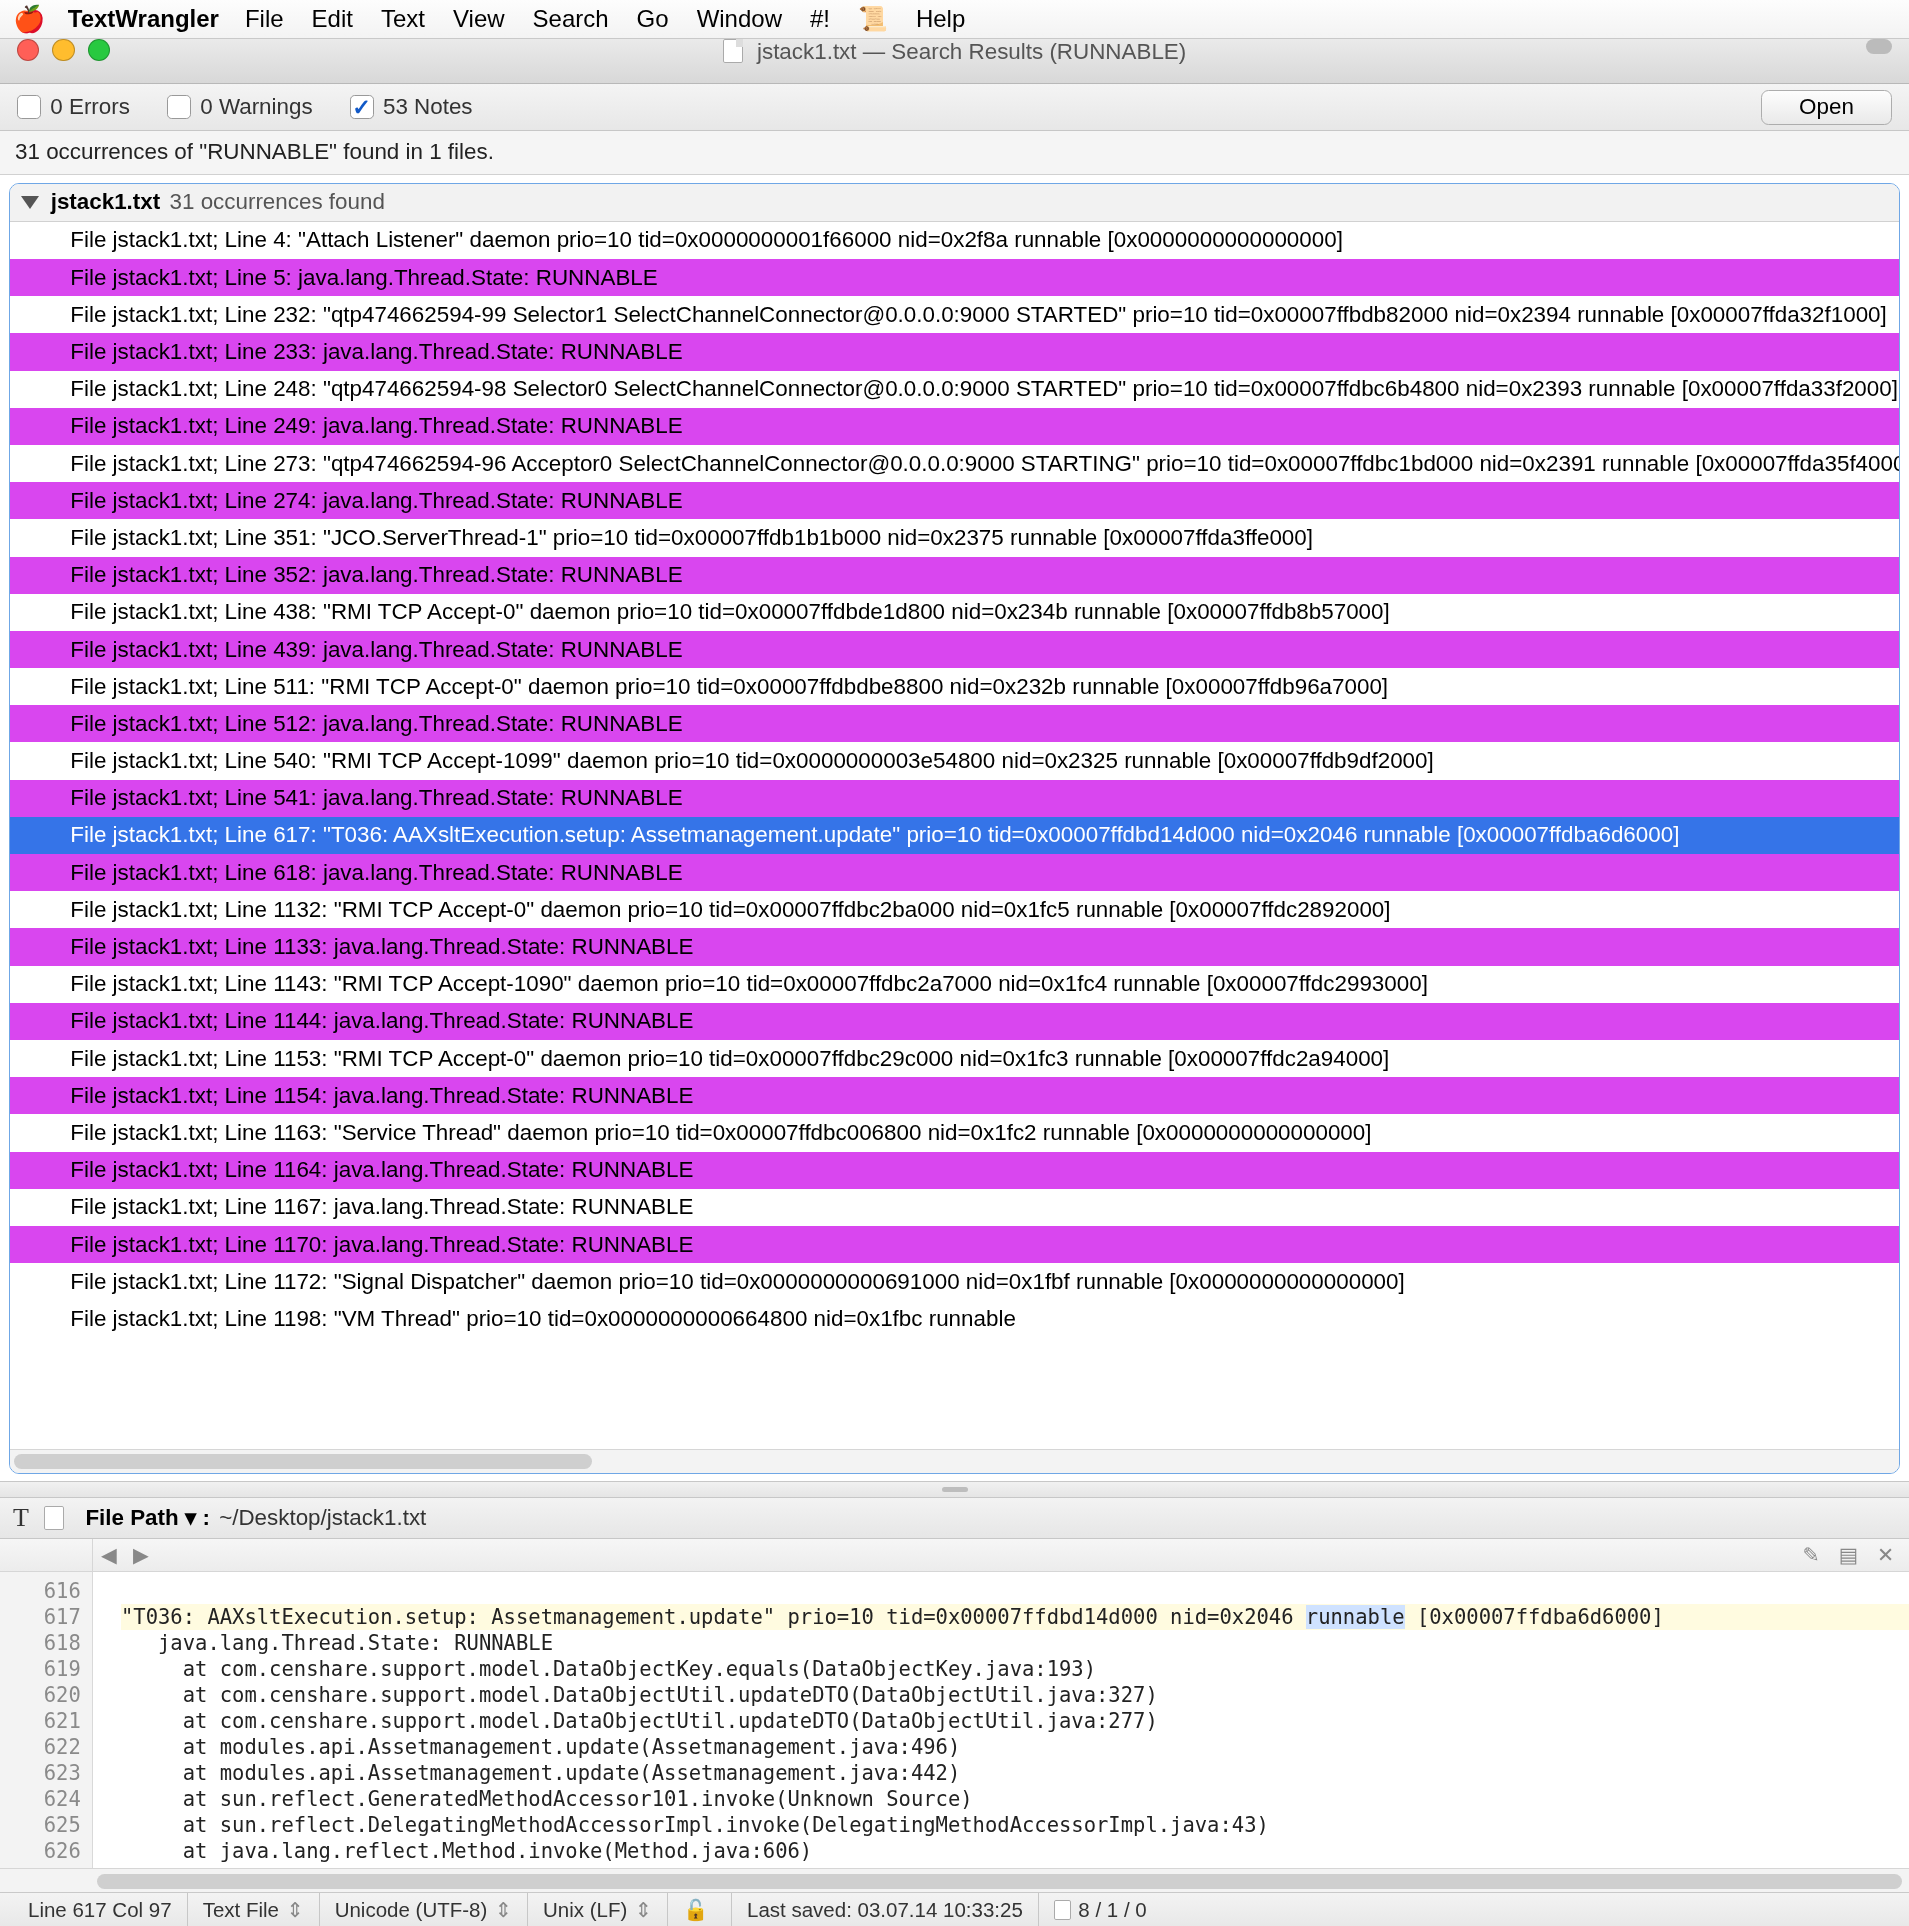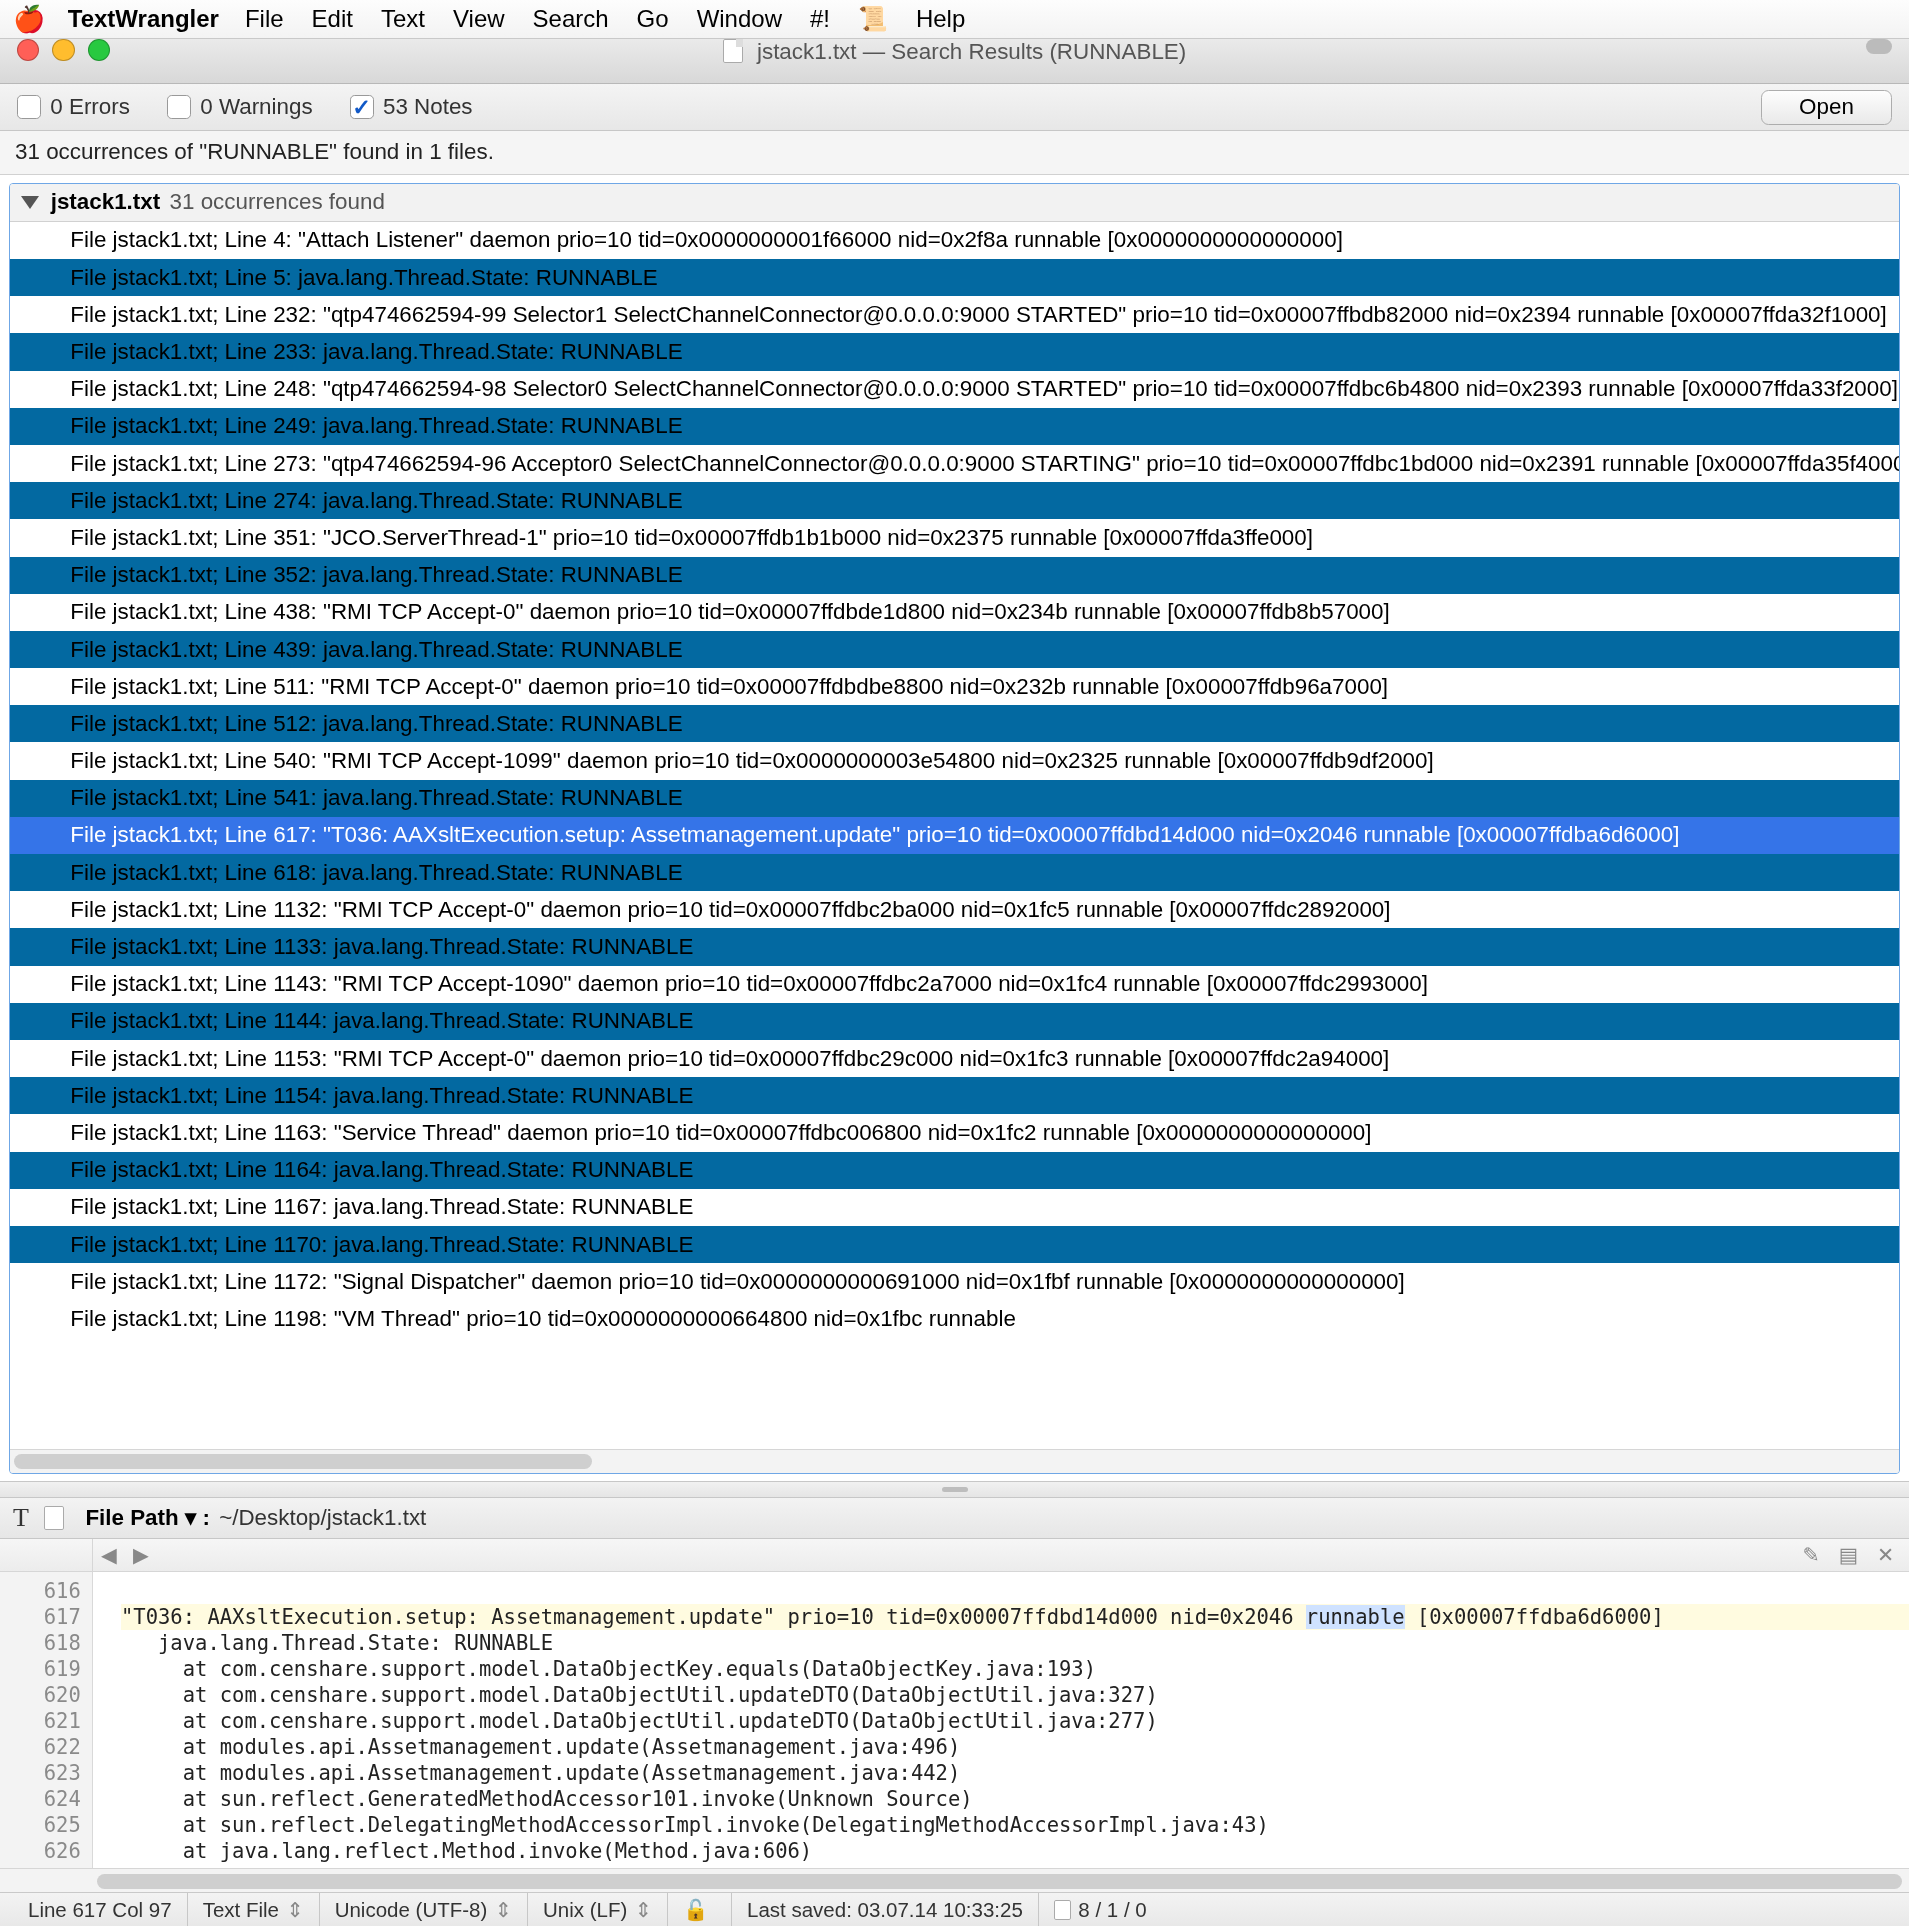--- a/index.html
+++ b/index.html
@@ -24,29 +24,29 @@
 .titlebar .toggle { position: absolute; right: 17px; width: 26px; height: 15px; background: #bbb; border-radius: 7.5px; }
 
 .toolbar { height: 48px; background: linear-gradient(#f4f4f4, #e7e7e7); border-bottom: 0.9px solid #c7c7c7; display: flex; align-items: center; padding: 0 17px; }
 .chk { display: flex; align-items: center; margin-right: 37px; font-size: 22.4px; color: #333; }
 .chk .box { width: 24px; height: 24px; border: 0.9px solid #999; border-radius: 4.7px; background: #fff; margin-right: 9.3px; display: flex; align-items: center; justify-content: center; color: #1159c7; font-weight: 700; }
 .toolbar .spacer { flex: 1; }
 .open-btn { width: 131px; height: 35px; background: linear-gradient(#fdfdfd, #e9e9e9); border: 0.9px solid #adadad; border-radius: 7.5px; font-size: 22.4px; }
 
 .summary { padding: 7.5px 15px 9.3px; font-size: 22.4px; color: #222; background: #f5f5f5; border-bottom: 0.9px solid #d1d1d1; }
 
-.results-wrap { margin: 7.5px 9.3px; border: 1.9px solid #6fa7e6; border-radius: 4px; overflow: hidden; min-height: 0; display: flex; flex-direction: column; height: 1300px; }
+.results-wrap { margin: 7.5px 9.3px; border: 1.9px solid #6fa7e6; border-radius: 10px; overflow: hidden; min-height: 0; display: flex; flex-direction: column; height: 1300px; }
 .results-header { background: #f2f2f2; border-bottom: 0.9px solid #d1d1d1; padding: 5.6px 11.2px; font-size: 22.4px; display: flex; align-items: center; }
 .disclosure { display: inline-block; width: 0; height: 0; border-left: 9.3px solid transparent; border-right: 9.3px solid transparent; border-top: 13px solid #555; margin-right: 11.2px; }
 .results-header .file { font-weight: 700; margin-right: 9.3px; }
 .results-header .count { color: #555; }
 
 .results-list { flex: 1; overflow-y: auto; overflow-x: auto; background: #fff; }
 .row { font-size: 22.4px; white-space: nowrap; padding: 5.6px 0 5.6px 60px; cursor: default; }
-.row.even { background: #0369a1; }
+.row.even { background: #d946ef; }
 .row.selected { background: #3574e8; color: #fff; }
 
 .hsb { height: 24px; background: #f3f3f3; border-top: 0.9px solid #d6d6d6; position: relative; }
 .hsb .thumb { position: absolute; left: 3.7px; top: 4.7px; width: 578px; height: 15px; background: #cfcfcf; border-radius: 7.5px; }
 
 .splitter { height: 17px; background: linear-gradient(#f1f1f1,#e5e5e5); border-top: 0.9px solid #c7c7c7; border-bottom: 0.9px solid #c7c7c7; display:flex; justify-content:center; align-items:center; }
 .splitter .grip { width: 26px; height: 5.6px; background: #bdbdbd; border-radius: 2.8px; }
 
 .pathbar { height: 41px; background: linear-gradient(#f3f3f3,#e6e6e6); border-bottom: 0.9px solid #c7c7c7; display: flex; align-items: center; padding: 0 13px; font-size: 22.4px; }
 .pathbar .T { font-family: Georgia, serif; font-size: 26px; margin-right: 15px; color: #333; }

